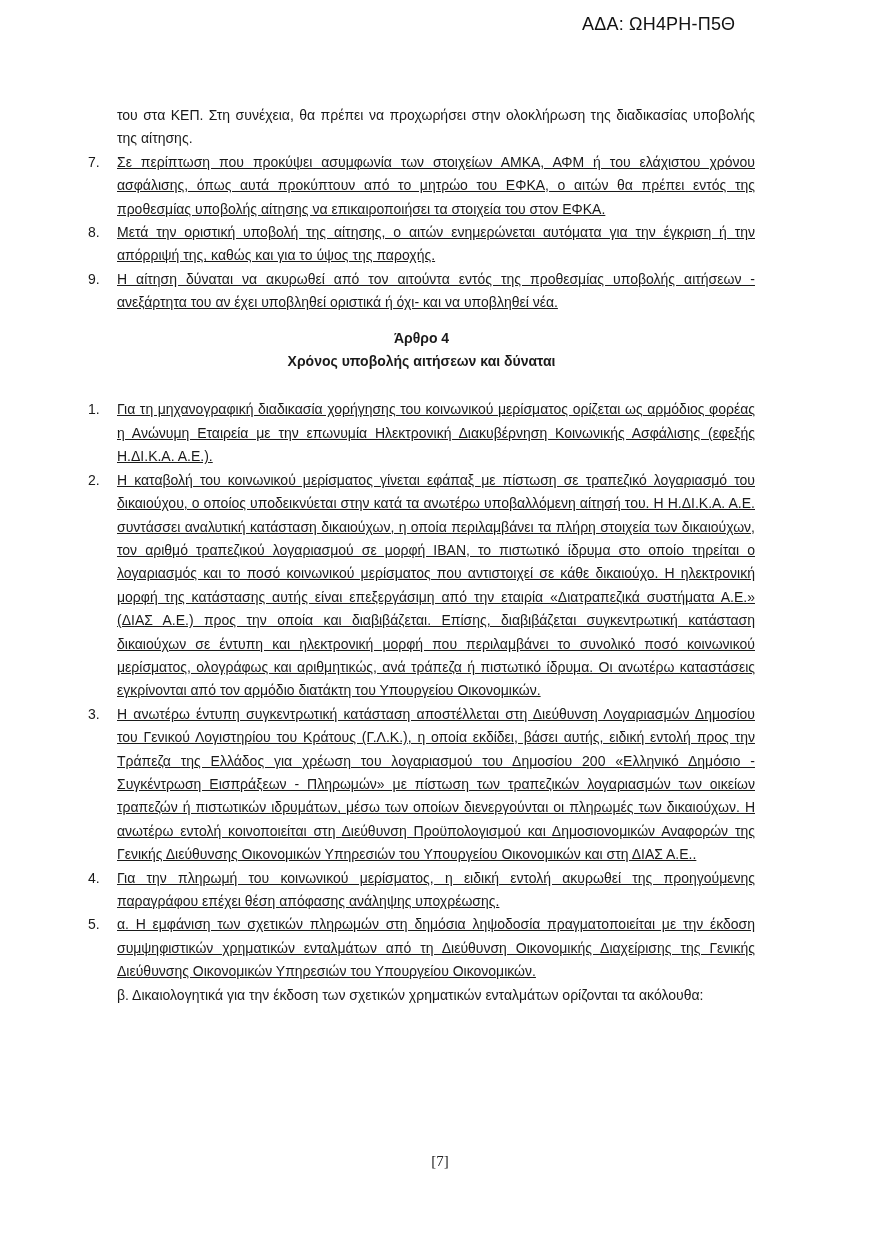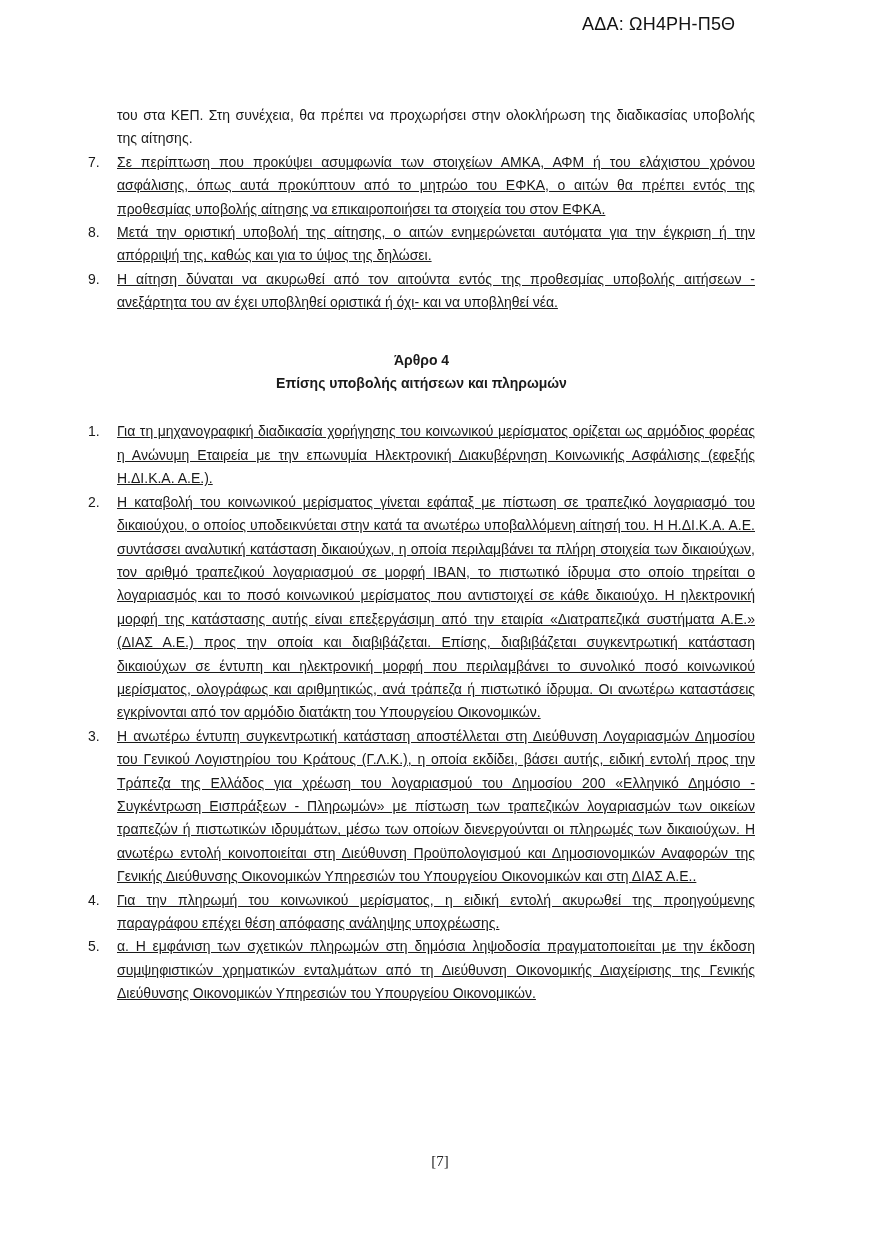--- a/index.html
+++ b/index.html
@@ -7,49 +7,49 @@
          font-family:"Liberation Sans", sans-serif; color:#1a1a1a; }
   .ada { position:absolute; top:14px; left:582px; font-family:Liberation Sans, sans-serif;
          font-size:18px; color:#111; letter-spacing:0.2px; }
   .content { position:absolute; top:104px; left:88px; width:667px;
              font-family:"Liberation Sans", sans-serif; font-size:14px; line-height:23.4px; }
   .para { display:flex; text-align:justify; }
   .num { width:29px; flex:0 0 29px; }
   .txt { flex:1; text-align:justify; text-align-last:left;text-decoration:underline; }
   .cont { padding-left:29px; text-align:justify; }
   .heading { text-align:center; font-weight:bold; }
-  .heading1 { margin-top:34px; }
+  .heading1 { margin-top:12px; }
   .gap { height:25px; }
   .sub { padding-left:29px; text-align:justify; text-align-last:left; }
   .page-number { position:absolute; top:1153px; left:0; width:880px; text-align:center;
                  font-family:"Liberation Serif", serif; font-size:15px; color:#222; }
 </style>
 </head>
 <body>
 
 <div class="ada">ΑΔΑ: ΩΗ4ΡΗ-Π5Θ</div>
 
 <div class="content">
   <div class="cont" style="text-align-last:left;">του στα ΚΕΠ. Στη συνέχεια, θα πρέπει να προχωρήσει στην ολοκλήρωση της διαδικασίας υποβολής της αίτησης.</div>
 
   <div class="para">
     <span class="num">7.</span>
     <span class="txt">Σε περίπτωση που προκύψει ασυμφωνία των στοιχείων ΑΜΚΑ, ΑΦΜ ή του ελάχιστου χρόνου ασφάλισης, όπως αυτά προκύπτουν από το μητρώο του ΕΦΚΑ, ο αιτών θα πρέπει εντός της προθεσμίας υποβολής αίτησης να επικαιροποιήσει τα στοιχεία του στον ΕΦΚΑ.</span>
   </div>
   <div class="para">
     <span class="num">8.</span>
-    <span class="txt">Μετά την οριστική υποβολή της αίτησης, ο αιτών ενημερώνεται αυτόματα για την έγκριση ή την απόρριψή της, καθώς και για το ύψος της δηλώσει.</span>
+    <span class="txt">Μετά την οριστική υποβολή της αίτησης, ο αιτών ενημερώνεται αυτόματα για την έγκριση ή την απόρριψή της, καθώς και για το ύψος της παροχής.</span>
   </div>
   <div class="para">
     <span class="num">9.</span>
     <span class="txt">Η αίτηση δύναται να ακυρωθεί από τον αιτούντα εντός της προθεσμίας υποβολής αιτήσεων - ανεξάρτητα του αν έχει υποβληθεί οριστικά ή όχι- και να υποβληθεί νέα.</span>
   </div>
 
   <div class="heading heading1">Άρθρο 4</div>
-  <div class="heading">Επίσης υποβολής αιτήσεων και πληρωμών</div>
+  <div class="heading">Χρόνος υποβολής αιτήσεων και δύναται</div>
   <div class="gap"></div>
 
   <div class="para">
     <span class="num">1.</span>
     <span class="txt">Για τη μηχανογραφική διαδικασία χορήγησης του κοινωνικού μερίσματος ορίζεται ως αρμόδιος φορέας η Ανώνυμη Εταιρεία με την επωνυμία Ηλεκτρονική Διακυβέρνηση Κοινωνικής Ασφάλισης (εφεξής Η.ΔΙ.Κ.Α. Α.Ε.).</span>
   </div>
   <div class="para">
     <span class="num">2.</span>
     <span class="txt">Η καταβολή του κοινωνικού μερίσματος γίνεται εφάπαξ με πίστωση σε τραπεζικό λογαριασμό του δικαιούχου, ο οποίος υποδεικνύεται στην κατά τα ανωτέρω υποβαλλόμενη αίτησή του. Η Η.ΔΙ.Κ.Α. Α.Ε. συντάσσει αναλυτική κατάσταση δικαιούχων, η οποία περιλαμβάνει τα πλήρη στοιχεία των δικαιούχων, τον αριθμό τραπεζικού λογαριασμού σε μορφή IBAN, το πιστωτικό ίδρυμα στο οποίο τηρείται ο λογαριασμός και το ποσό κοινωνικού μερίσματος που αντιστοιχεί σε κάθε δικαιούχο. Η ηλεκτρονική μορφή της κατάστασης αυτής είναι επεξεργάσιμη από την εταιρία «Διατραπεζικά συστήματα Α.Ε.» (ΔΙΑΣ Α.Ε.) προς την οποία και διαβιβάζεται. Επίσης, διαβιβάζεται συγκεντρωτική κατάσταση δικαιούχων σε έντυπη και ηλεκτρονική μορφή που περιλαμβάνει το συνολικό ποσό κοινωνικού μερίσματος, ολογράφως και αριθμητικώς, ανά τράπεζα ή πιστωτικό ίδρυμα. Οι ανωτέρω καταστάσεις εγκρίνονται από τον αρμόδιο διατάκτη του Υπουργείου Οικονομικών.</span>
   </div>
@@ -58,15 +58,16 @@
     <span class="txt">Η ανωτέρω έντυπη συγκεντρωτική κατάσταση αποστέλλεται στη Διεύθυνση Λογαριασμών Δημοσίου του Γενικού Λογιστηρίου του Κράτους (Γ.Λ.Κ.), η οποία εκδίδει, βάσει αυτής, ειδική εντολή προς την Τράπεζα της Ελλάδος για χρέωση του λογαριασμού του Δημοσίου 200 «Ελληνικό Δημόσιο - Συγκέντρωση Εισπράξεων - Πληρωμών» με πίστωση των τραπεζικών λογαριασμών των οικείων τραπεζών ή πιστωτικών ιδρυμάτων, μέσω των οποίων διενεργούνται οι πληρωμές των δικαιούχων. Η ανωτέρω εντολή κοινοποιείται στη Διεύθυνση Προϋπολογισμού και Δημοσιονομικών Αναφορών της Γενικής Διεύθυνσης Οικονομικών Υπηρεσιών του Υπουργείου Οικονομικών και στη ΔΙΑΣ Α.Ε..</span>
   </div>
   <div class="para">
     <span class="num">4.</span>
     <span class="txt">Για την πληρωμή του κοινωνικού μερίσματος, η ειδική εντολή ακυρωθεί της προηγούμενης παραγράφου επέχει θέση απόφασης ανάληψης υποχρέωσης.</span>
   </div>
   <div class="para">
     <span class="num">5.</span>
     <span class="txt">α. Η εμφάνιση των σχετικών πληρωμών στη δημόσια ληψοδοσία πραγματοποιείται με την έκδοση συμψηφιστικών χρηματικών ενταλμάτων από τη Διεύθυνση Οικονομικής Διαχείρισης της Γενικής Διεύθυνσης Οικονομικών Υπηρεσιών του Υπουργείου Οικονομικών.</span>
   </div>
+  <div class="sub">β. Δικαιολογητικά για την έκδοση των σχετικών χρηματικών ενταλμάτων ορίζονται τα ακόλουθα:</div>
 </div>
 
 <div class="page-number">[7]</div>
 
 </body></html>

